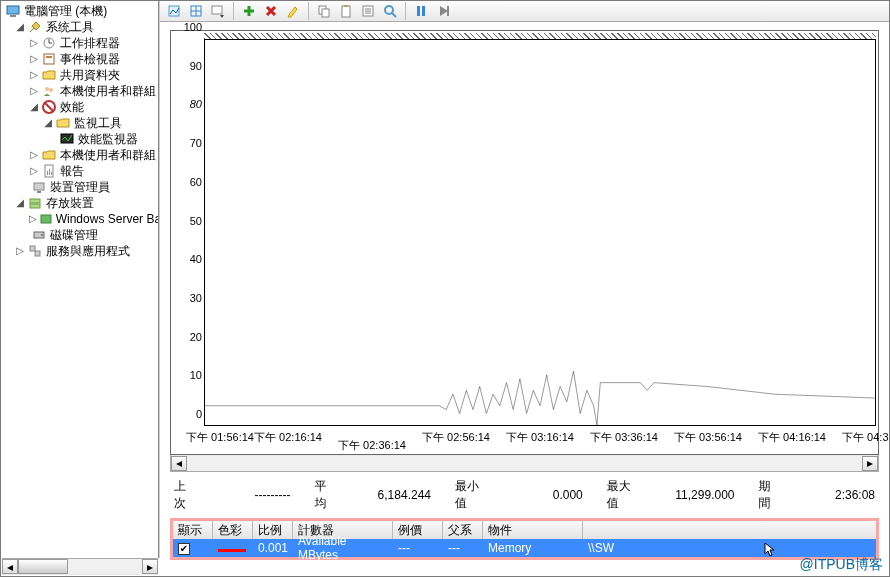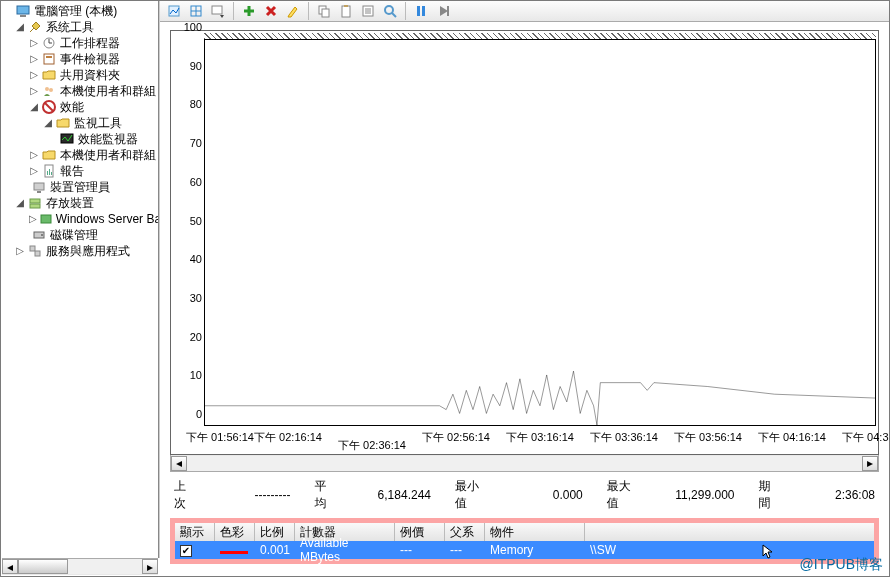--- a/index.html
+++ b/index.html
@@ -1,20 +1,20 @@
 <!DOCTYPE html>
 <html><head>
 <meta charset="utf-8">
 <style>
   *{box-sizing:border-box;margin:0;padding:0;font-family:"Microsoft JhengHei",Arial,sans-serif;font-size:12px}
   body{width:890px;height:577px;overflow:hidden;background:#fff;border:1px solid #7a7a7a;position:relative}
   .wrap{display:flex;height:557px}
   
   .tree-panel{width:158px;border-right:1px solid #888;background:#fff;overflow:hidden;padding:2px 0}
-  .tree-node{display:flex;align-items:center;height:16px;line-height:16px;white-space:nowrap;padding-left:12px}
+  .tree-node{display:flex;align-items:center;height:16px;line-height:16px;white-space:nowrap;padding-left:2px}
   .tw{cursor:pointer;width:10px;text-align:center;color:#555;font-size:10px}
   .ic{width:16px;height:16px;margin:0 2px;display:inline-flex;align-items:center;justify-content:center}
   .lbl{padding-left:1px;color:#000}
   .i1{padding-left:14px}.i2{padding-left:28px}.i3{padding-left:42px}
   
   .right{flex:1;display:flex;flex-direction:column;border-left:1px solid #ccc}
   .tbar{height:24px;border-bottom:1px solid #aaa;display:flex;align-items:center;gap:2px;padding:0 4px;background:linear-gradient(#fdfdfd,#e8e8e8)}
   .tbtn{width:20px;height:20px;border:1px solid transparent;display:flex;align-items:center;justify-content:center;cursor:pointer;border-radius:2px}
   .tsep{width:1px;height:18px;background:#bbb;margin:0 3px}
   .content{flex:1;padding:8px 10px 4px 10px;display:flex;flex-direction:column}
@@ -28,21 +28,21 @@
   .xtick{position:absolute;font-size:11px;color:#000;white-space:nowrap;transform:translateX(-50%)}
   
   .hscroll{height:17px;background:#e8e8e8;border:1px solid #aaa;border-top:0;display:flex;align-items:center}
   .sbtn{width:16px;height:15px;background:linear-gradient(#fff,#ddd);border:1px solid #999;display:flex;align-items:center;justify-content:center}
   .strack{flex:1;height:15px;background:#f0f0f0}
   
   .stats{display:flex;justify-content:flex-start;gap:24px;padding:6px 4px;font-size:12px;align-items:center}
   .stats span.lab{color:#000}
   .stats span.val{min-width:70px;text-align:right}
   
-  .grid{border:5px solid #fca5a5}
+  .grid{border:3px solid #fca5a5}
   .ghdr{display:flex;background:linear-gradient(#f9f9f9,#e4e4e4);height:18px}
   .gh{border-right:1px solid #bbb;padding:1px 5px;font-size:12px}
   .grow{display:flex;height:18px;align-items:center;background:#3b8bff;color:#fff}
   .gc{padding:0 5px;font-size:12px}
   .chk{width:12px;height:12px;background:#fff;border:1px solid #333;display:inline-flex;align-items:center;justify-content:center;font-size:10px;color:#000}
   .clr{width:28px;height:3px;background:red;display:inline-block}
   
   .bottom-sb{position:absolute;left:1px;bottom:1px;width:156px;height:17px;background:#e8e8e8;border-top:1px solid #aaa;display:flex}
   .watermark{position:absolute;right:6px;bottom:2px;color:#0369a1;font-size:14px}
   svg{display:block}
@@ -305,21 +305,21 @@
         <div class="hatch"></div>
         <div class="yaxis" id="yaxis">
             <div class="ytick" style="bottom: 0%;">0</div>
             <div class="ytick" style="bottom: 10%;">10</div>
             <div class="ytick" style="bottom: 20%;">20</div>
             <div class="ytick" style="bottom: 30%;">30</div>
             <div class="ytick" style="bottom: 40%;">40</div>
             <div class="ytick" style="bottom: 50%; text-align: right;">50</div>
             <div class="ytick" style="bottom: 60%;">60</div>
             <div class="ytick" style="bottom: 70%;">70</div>
-            <div class="ytick" style="bottom: 80%;">80</div>
+            <div class="ytick" style="bottom: 80%; font-style: italic;">80</div>
             <div class="ytick" style="bottom: 90%;">90</div>
             <div class="ytick" style="bottom: 100%; text-align: center;">100</div>
           </div>
         <div class="plot" id="plot">
             <svg id="plotsvg" width="100%" height="100%" preserveAspectRatio="none" viewBox="0 0 100 100">
               <polyline points="0,95 35,95 36,96 37,92 38,97 39,91 40,96 41,90 42,97 43,92 44,95 45,89 46,96 47,88 48,97 49,91 50,95 51,87 52,96 53,90 54,94 55,86 56,97 57,91 58,95 58.5,100 59,89 60,89 65,89 66,91 67,89 75,90 85,92 100,93" fill="none" stroke="#000" stroke-width="0.4" vector-effect="non-scaling-stroke"></polyline>
             </svg>
           </div>
         <div class="xaxis" id="xaxis">
             <div class="xtick" style="left: 0%; margin-left: 16px;">下午 01:56:14</div>

